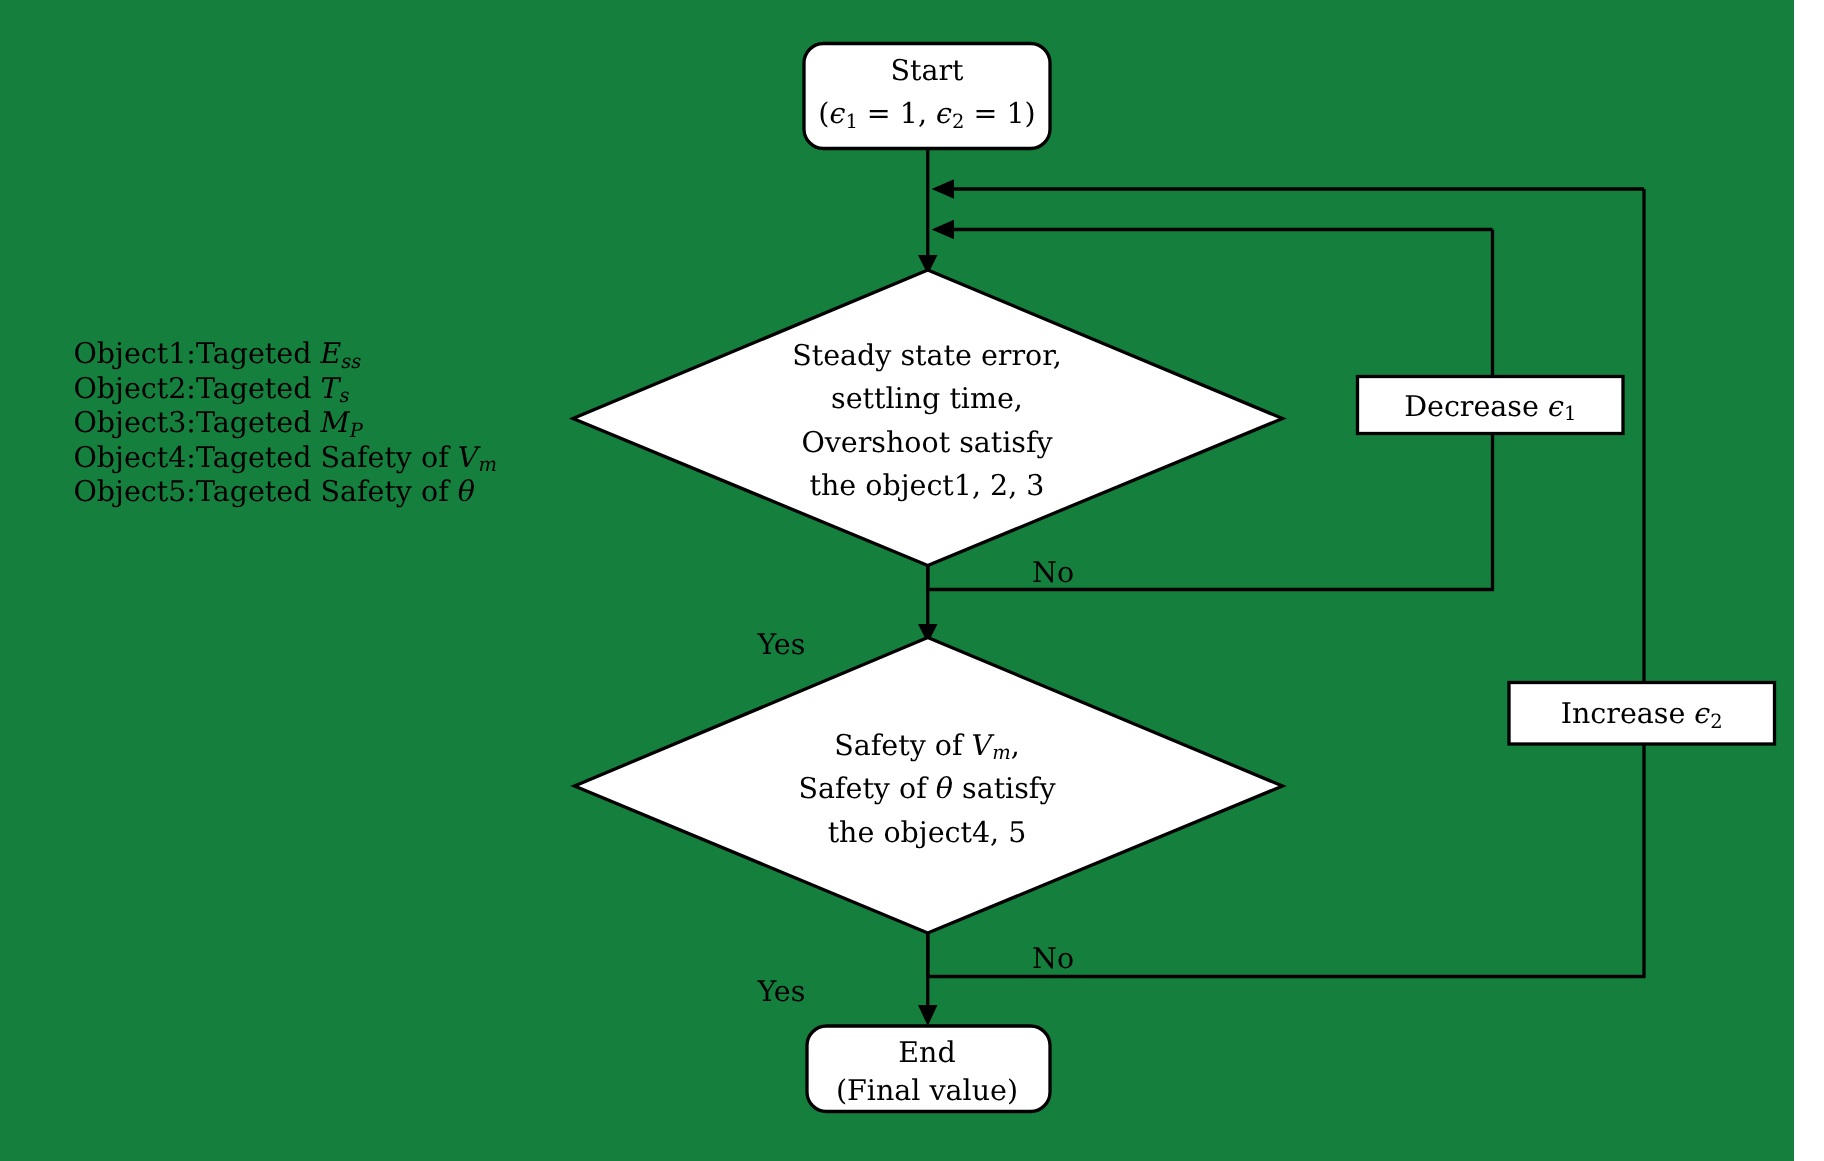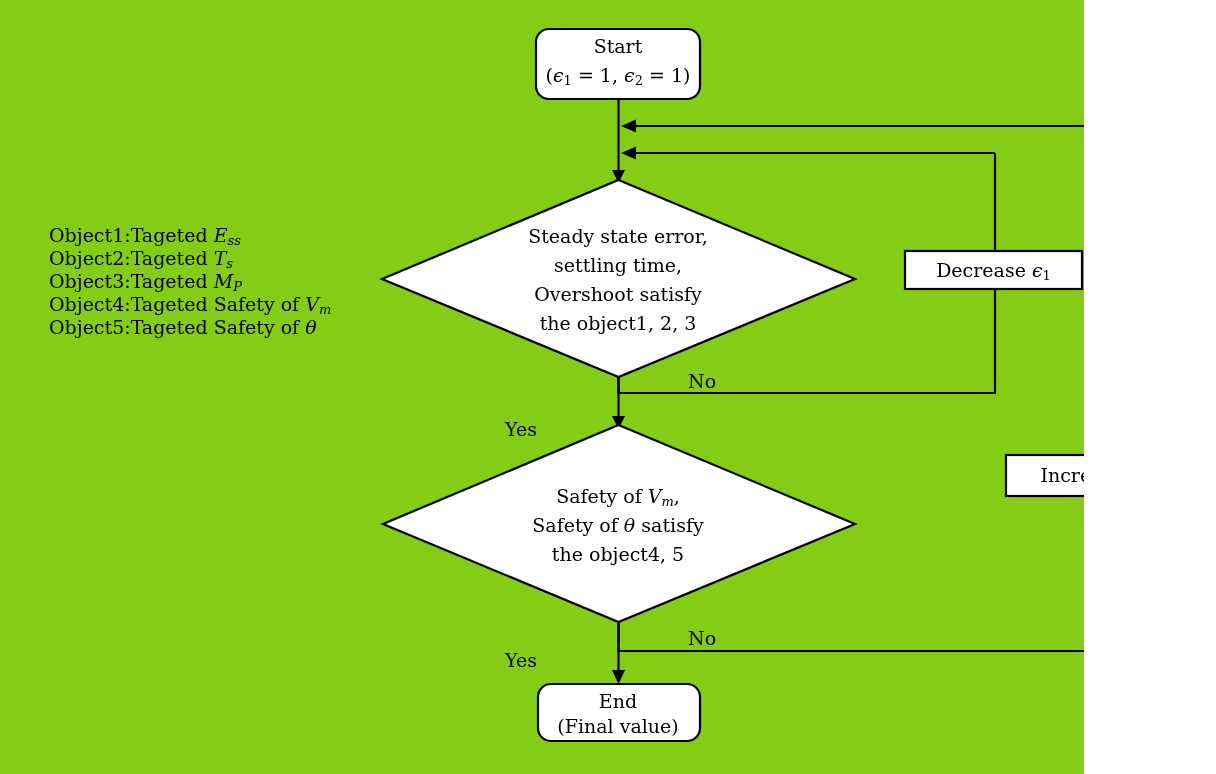--- a/index.html
+++ b/index.html
@@ -2,23 +2,23 @@
 <html><head>
 <meta charset="utf-8">
 <style>
   html, body {
     margin: 0;
     padding: 0;
     background: #ffffff;
   }
   #page {
     position: relative;
-    width: 1084px;
+    width: 1196px;
     height: 774px;
-    background: #84cc16;
+    background: #15803d;
     overflow: hidden;
     font-family: "DejaVu Serif", "Liberation Serif", serif;
   }
   svg#flow {
     position: absolute;
     left: 0;
     top: 0;
     width: 1216px;
     height: 774px;
   }

